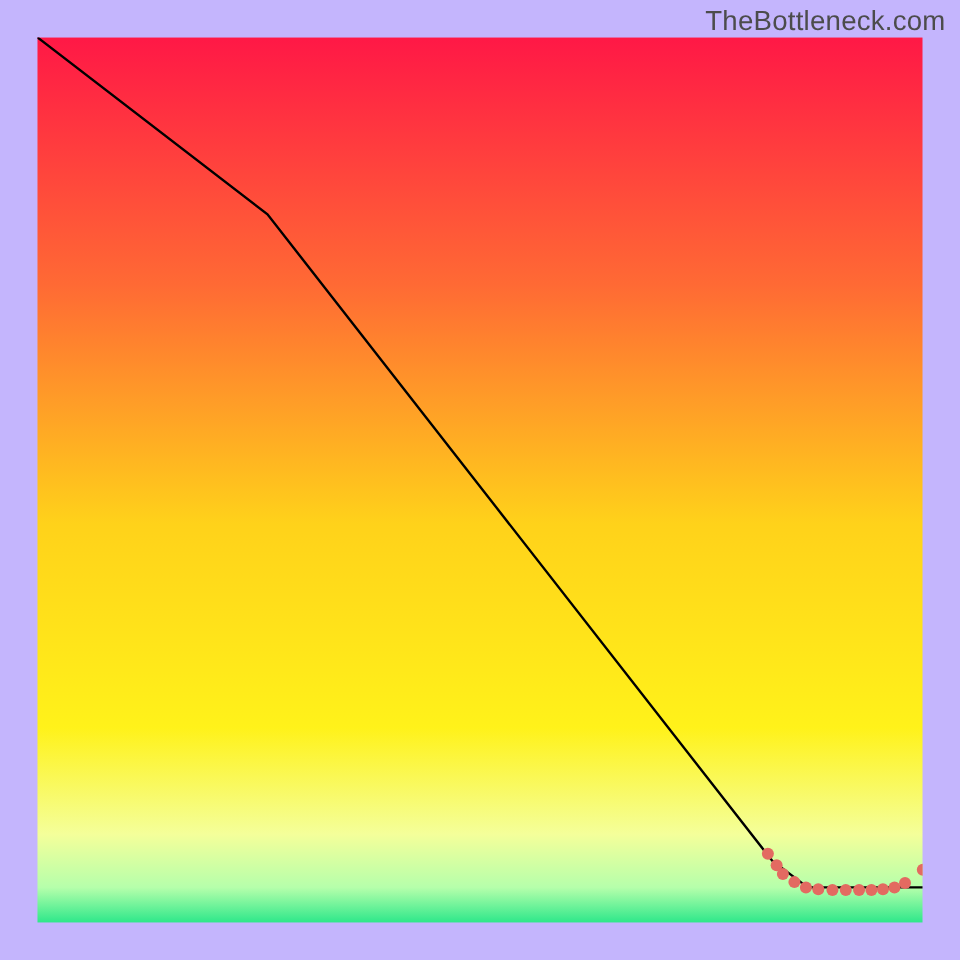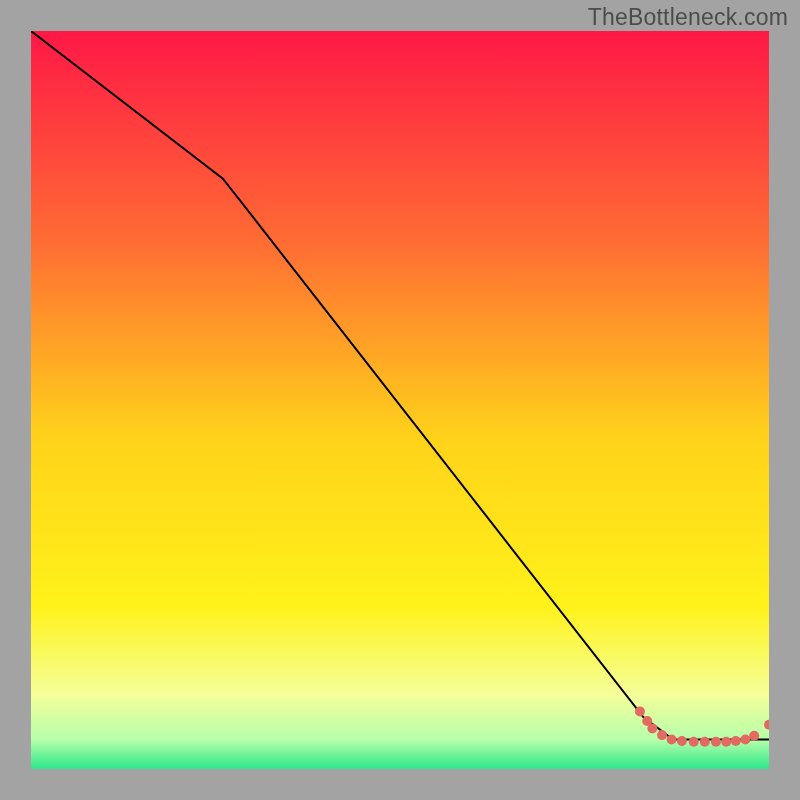--- a/index.html
+++ b/index.html
@@ -8,21 +8,21 @@
     width: 800px;
     height: 800px;
     background: #000;
     font-family: Arial, Helvetica, sans-serif;
     overflow: hidden;
   }
   .frame {
     position: relative;
     width: 800px;
     height: 800px;
-    background: #a3a3a3;
+    background: #c4b5fd;
   }
   .watermark {
     position: absolute;
     top: 4px;
     right: 12px;
     color: #4c4c4c;
     font-size: 23px;
     font-weight: 400;
     letter-spacing: 0.2px;
     user-select: none;

